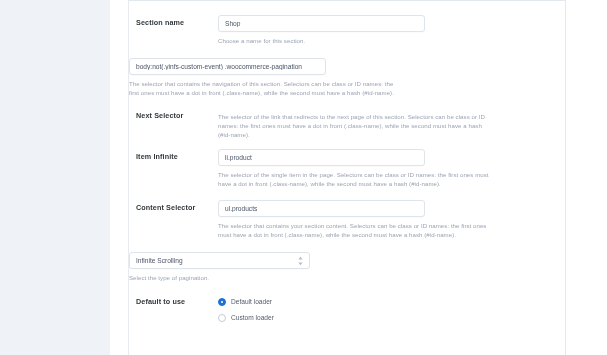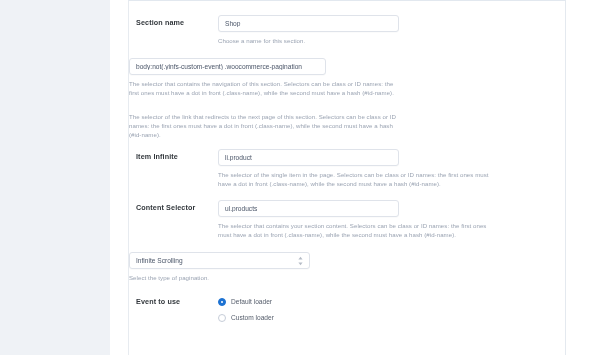--- a/index.html
+++ b/index.html
@@ -87,21 +87,21 @@
 
   .row-field {
     flex: 1 1 auto;
     padding-left: 0px;
     padding-right: 10px;
     box-sizing: border-box;
   }
 
   .text-input {
     display: block;
-    width: 181px;
+    width: 207px;
     height: 17px;
     box-sizing: border-box;
     border: 1px solid #dfe3ea;
     border-radius: 3px;
     background: #ffffff;
     color: #4a5568;
     font-family: "Liberation Sans", sans-serif;
     font-size: 6.6px;
     line-height: 15px;
     padding: 0 6px;
@@ -227,20 +227,21 @@
       <div class="form-row">
         <div class="row-field">
           <input class="text-input wide" type="text" readonly="" value="body:not(.yinfs-custom-event) .woocommerce-pagination" style="">
           <div class="help-text">The selector that contains the navigation of this section. Selectors can be class or ID names: the first ones must have a dot in front (.class-name), while the second must have a hash (#id-name).</div>
         </div>
       </div>
 
       <div class="row-gap-b"></div>
 
       <div class="form-row">
+        <div class="row-label">Next Selector</div>
         <div class="row-field">
           <div class="help-text">The selector of the link that redirects to the next page of this section. Selectors can be class or ID names: the first ones must have a dot in front (.class-name), while the second must have a hash (#id-name).</div>
         </div>
       </div>
 
       <div class="row-gap-c"></div>
 
       <div class="form-row">
         <div class="row-label">Item Infinite</div>
         <div class="row-field">
@@ -272,21 +273,21 @@
               <path d="M4 10.8 L6.4 7.6 L1.6 7.6 Z" fill="#7a8598"></path>
             </svg>
           </div>
           <div class="help-text">Select the type of pagination.</div>
         </div>
       </div>
 
       <div class="row-gap-f"></div>
 
       <div class="form-row">
-        <div class="row-label">Event to use</div>
+        <div class="row-label">Default to use</div>
         <div class="row-field">
           <div class="radio-group">
 
             <div class="radio-row">
               <span class="radio-dot checked"></span>
               <span class="radio-label">Default loader</span>
             </div>
 
             <div class="radio-row">
               <span class="radio-dot"></span>

